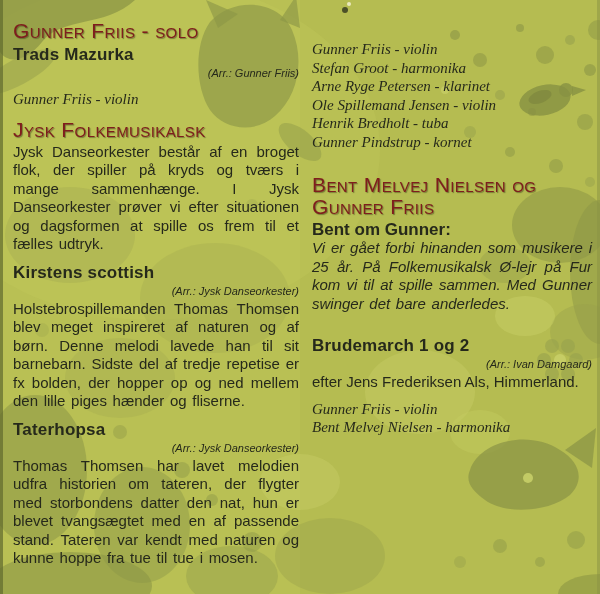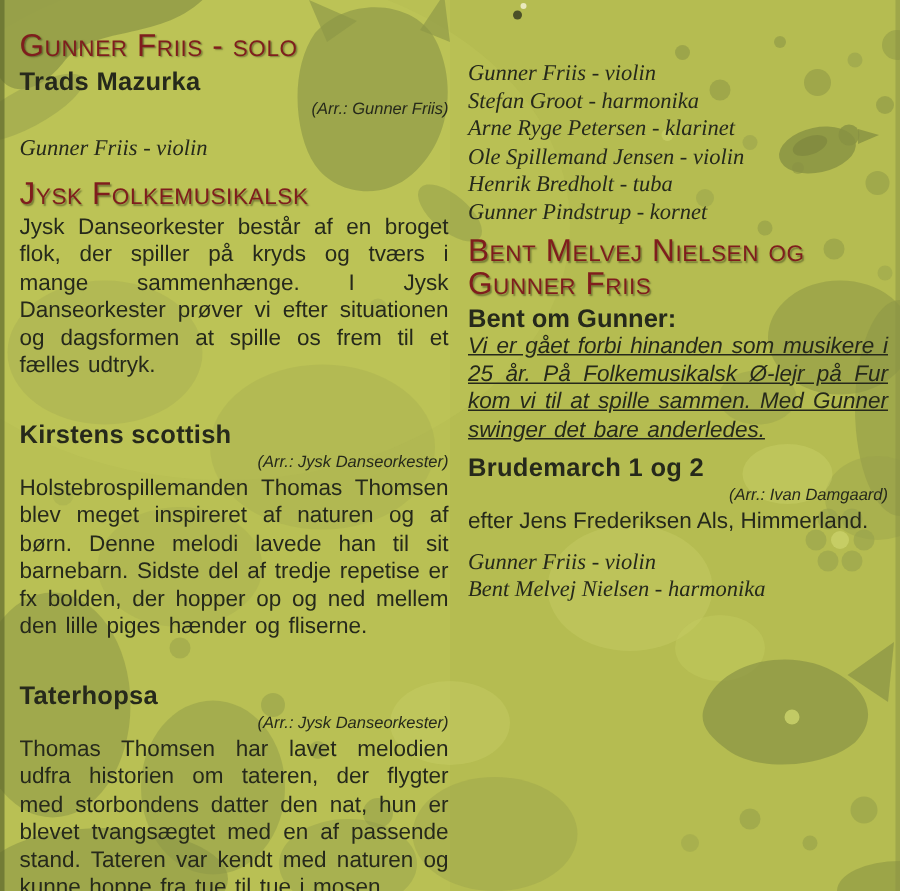--- a/index.html
+++ b/index.html
@@ -32,25 +32,25 @@
   }
   .arr{font-style:italic;font-size:11px;line-height:18px;text-align:right;}
   .body{
     font-size:15px;line-height:18.5px;
     text-align:justify;text-align-last:left;
     word-spacing:1.5px;
     margin:0;
   }
   .plainline{font-size:15px;line-height:18.5px;}
   .credit{font-style:italic;font-size:15px;line-height:18.5px;font-family:Liberation Serif, serif;}
-  .quote{font-style:italic;text-decoration:underline;}
+  .quote{font-style:italic;}
   .quote-label{font-weight:700;font-size:17px;line-height:19px;}
 
-  .mt2{margin-top:2px;} .mt3{margin-top:3px;} .mt6{margin-top:6px;}
-  .mt8{margin-top:8px;} .mt9{margin-top:26px;} .mt10{margin-top:10px;}
+  .mt2{margin-top:2px;} .mt3{margin-top:3px;} .mt6{margin-top:23px;}
+  .mt8{margin-top:8px;} .mt9{margin-top:9px;} .mt10{margin-top:10px;}
   .heading-duo{width:258px;}
 </style>
 </head>
 <body>
 
 <div class="page">
 
   <svg class="bg" width="600" height="594" viewBox="0 0 600 594" aria-hidden="true">
     <rect width="600" height="594" fill="#b9c054"></rect>
     <rect x="300" width="300" height="594" fill="#b2b94d" opacity="0.45"></rect>

